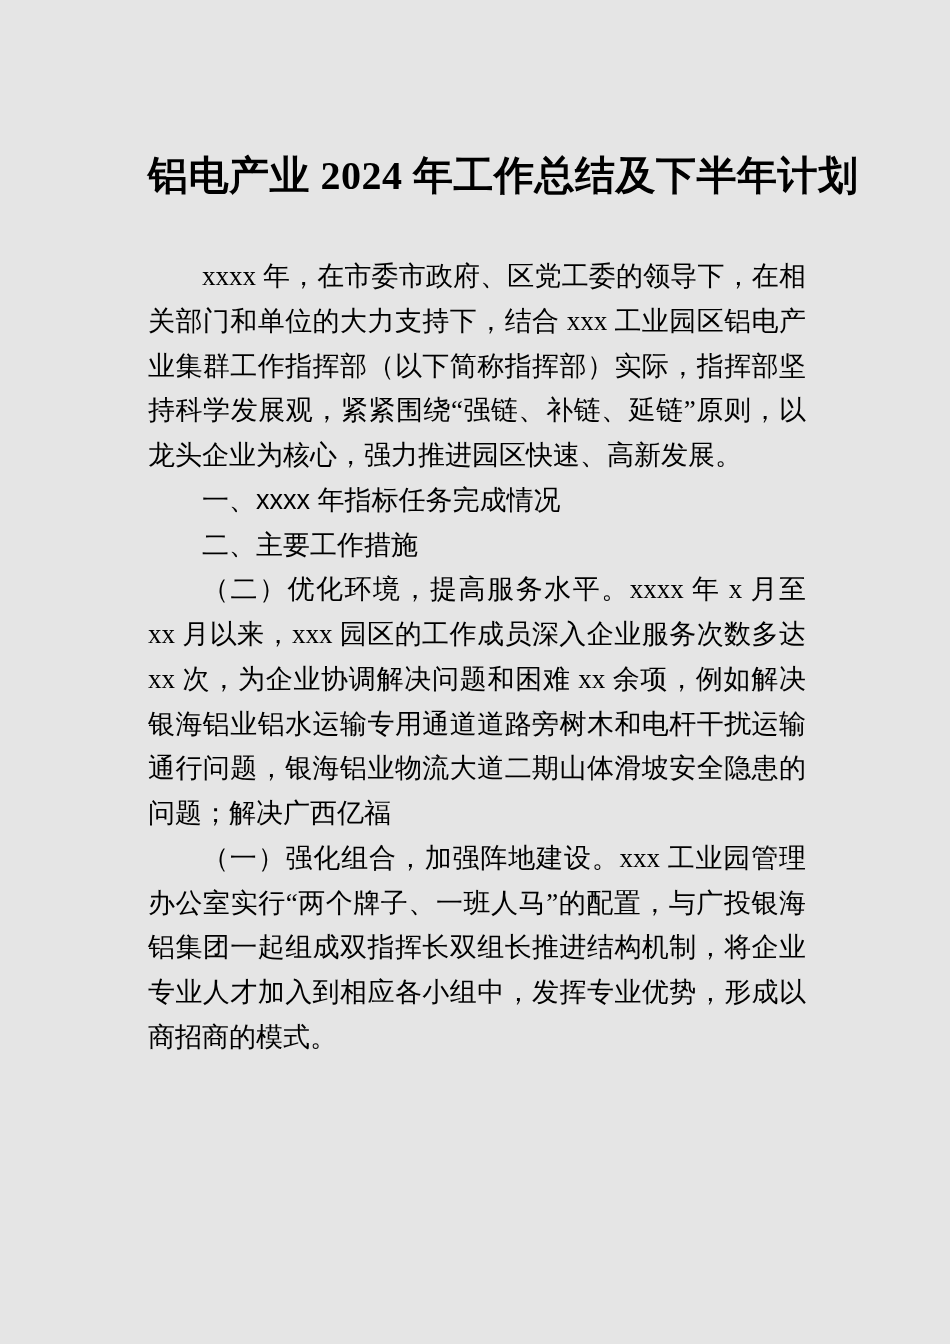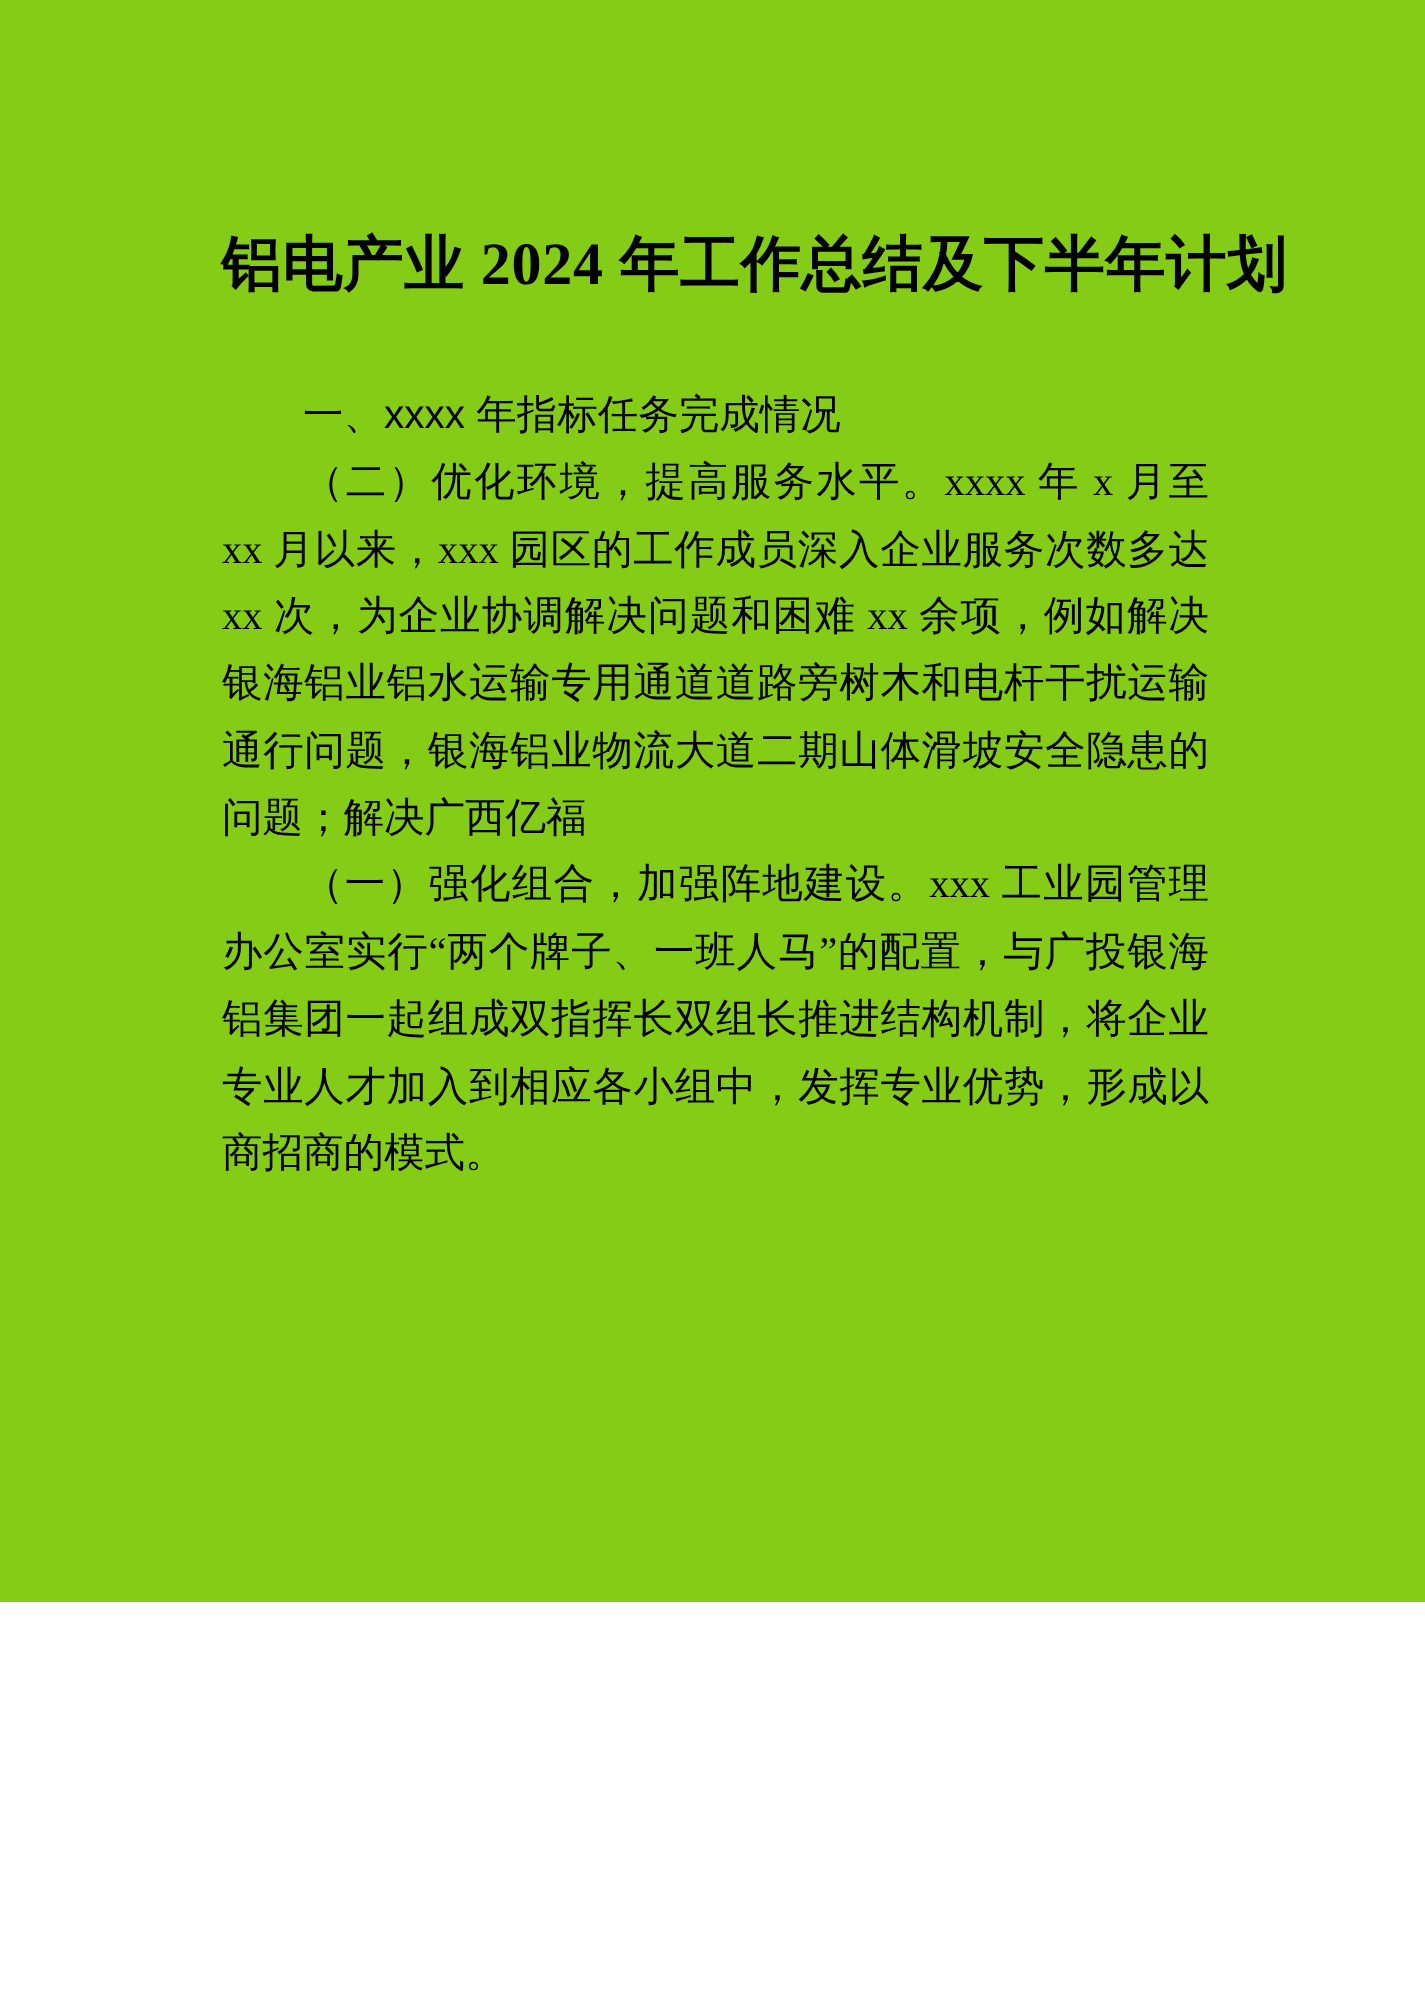--- a/index.html
+++ b/index.html
@@ -3,23 +3,23 @@
 <meta charset="utf-8">
 <style>
   html, body {
     margin: 0;
     padding: 0;
     background: #ffffff;
   }
   .page {
     position: relative;
     width: 950px;
-    height: 1068px;
+    height: 1344px;
     margin: 0 auto;
-    background: #84cc16;
+    background: #e5e5e5;
     overflow: hidden;
     box-sizing: border-box;
     padding: 148px 144px 0 148px;
     color: #000000;
   }
   .doc-title {
     margin: 0 0 50px 0;
     text-align: center;
     font-family: "Liberation Serif", "DejaVu Serif", serif;
     font-weight: bold;
@@ -53,22 +53,24 @@
     color: #000000;
   }
 </style>
 </head>
 <body>
 
 <div class="page">
   <h1 class="doc-title">铝电产业 2024 年工作总结及下半年计划</h1>
 
   <div class="doc-body">
+    <p class="para">xxxx 年，在市委市政府、区党工委的领导下，在相关部门和单位的大力支持下，结合 xxx 工业园区铝电产业集群工作指挥部（以下简称指挥部）实际，指挥部坚持科学发展观，紧紧围绕“强链、补链、延链”原则，以龙头企业为核心，强力推进园区快速、高新发展。</p>
 
     <p class="heading">一、xxxx 年指标任务完成情况</p>
 
 
+    <p class="heading">二、主要工作措施</p>
 
     <p class="para">（二）优化环境，提高服务水平。xxxx 年 x 月至 xx 月以来，xxx 园区的工作成员深入企业服务次数多达 xx 次，为企业协调解决问题和困难 xx 余项，例如解决银海铝业铝水运输专用通道道路旁树木和电杆干扰运输通行问题，银海铝业物流大道二期山体滑坡安全隐患的问题；解决广西亿福</p>
 
     <p class="para">（一）强化组合，加强阵地建设。xxx 工业园管理办公室实行“两个牌子、一班人马”的配置，与广投银海铝集团一起组成双指挥长双组长推进结构机制，将企业专业人才加入到相应各小组中，发挥专业优势，形成以商招商的模式。</p>
   </div>
 </div>
 
 </body></html>

